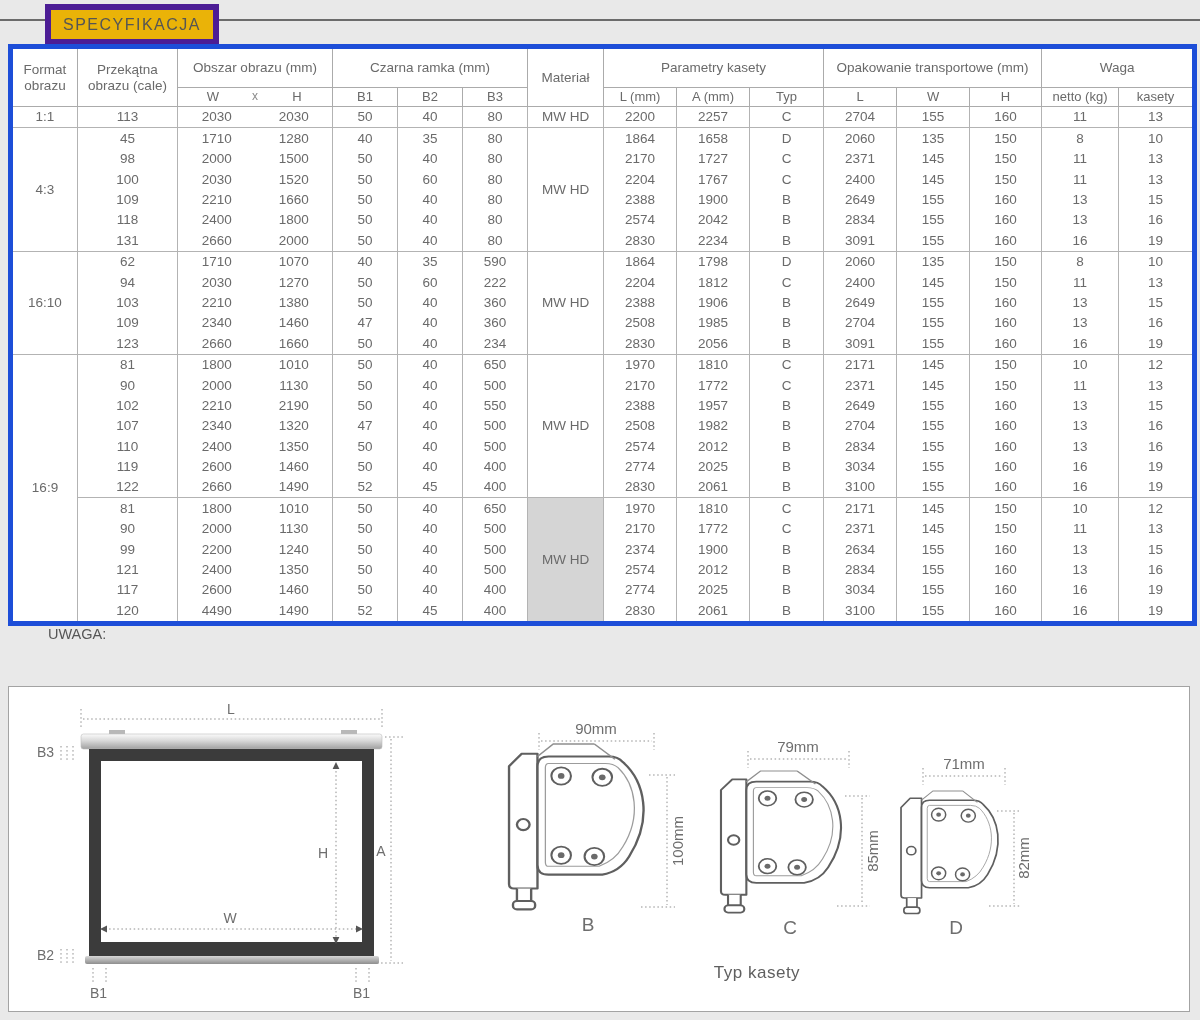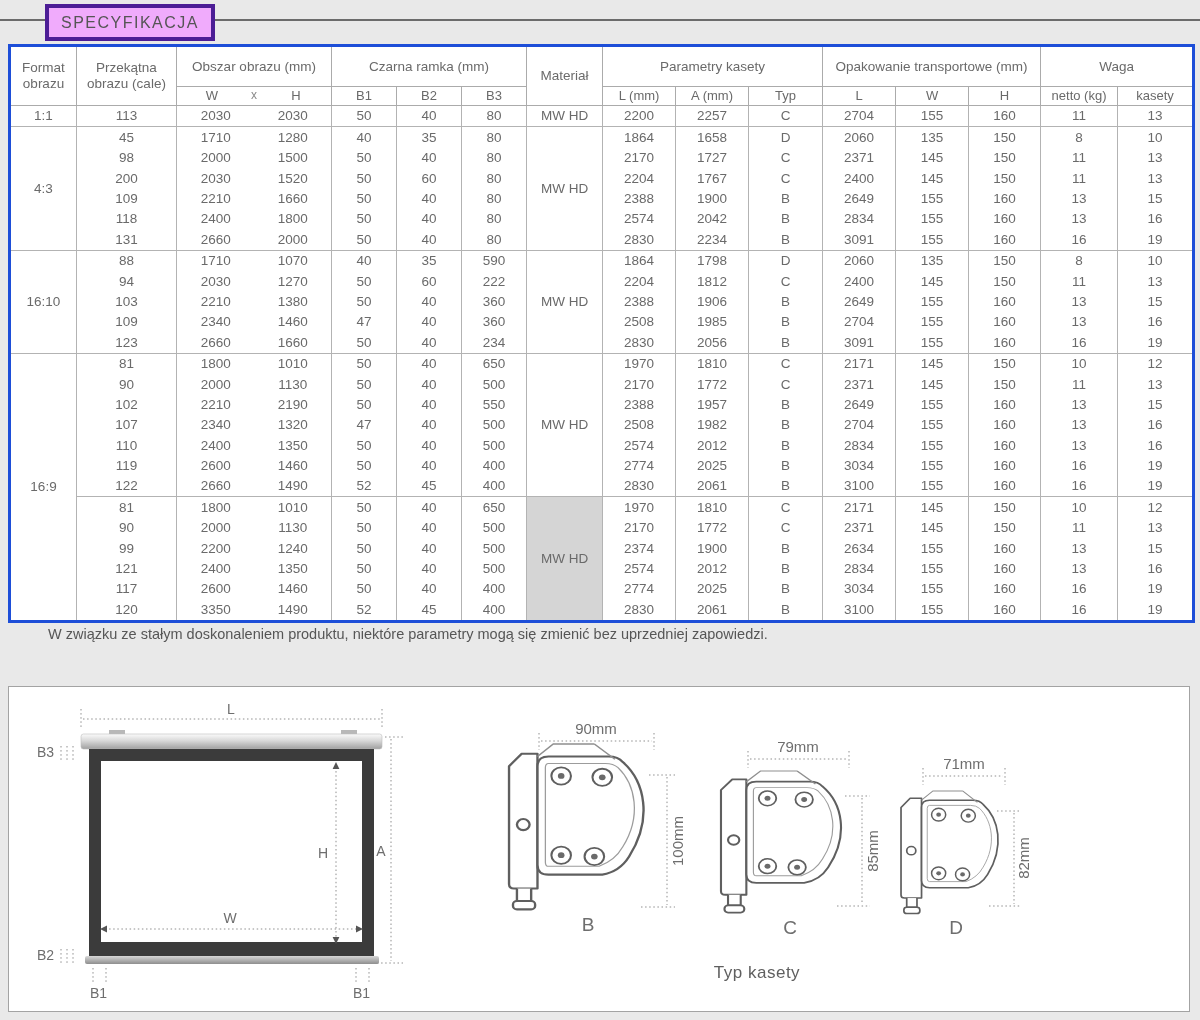--- a/index.html
+++ b/index.html
@@ -7,31 +7,31 @@
     width:1200px;height:1020px;position:relative;overflow:hidden;
     background:#e9e9e9;
     font-family:"Liberation Sans", sans-serif;
     color:#6a6a6a;
   }
   
   .title-band{position:absolute;left:0;top:0;width:1200px;height:40px;}
   .title-line{position:absolute;left:0;top:19px;width:1200px;height:2px;background:#6b6b6b;}
   .title-box{
     position:absolute;left:45px;top:4px;width:162px;height:29px;
-    background:#f0abfc;border:4px solid #4c1d95;
+    background:#eab308;border:6px solid #4c1d95;
     display:flex;align-items:center;justify-content:center;
     font-size:16px;letter-spacing:1.5px;color:#555;
   }
   
   table.spec{
     position:absolute;left:8px;top:44px;width:1184px;
     border-collapse:collapse;table-layout:fixed;
     background:#fff;font-size:13.5px;color:#6a6a6a;
   }
-  table.spec{border:3px solid #1d4ed8;padding-left:28px;}
+  table.spec{border:5px solid #1d4ed8;padding-left:28px;}
   .spec th,.spec td{
     padding:0;text-align:center;vertical-align:middle;
     font-weight:normal;line-height:1.15;
   }
   .spec thead th{border:1px solid #ababab;}
   .spec thead tr.h1{height:41px;}
   .spec thead tr.h2{height:19px;font-size:13px;}
   .spec td{border-left:1px solid #b3b3b3;height:20.4px;}
   .spec td.no-left{border-left:none;}
   .spec tr.group-start td{border-top:1px solid #b3b3b3;}
@@ -165,21 +165,21 @@
         <td>2170</td>
         <td>1727</td>
         <td>C</td>
         <td>2371</td>
         <td>145</td>
         <td>150</td>
         <td>11</td>
         <td>13</td>
       </tr>
       <tr class="data-row">
-        <td>200</td>
+        <td>100</td>
         <td>2030</td>
         <td class="no-left">1520</td>
         <td>50</td>
         <td>60</td>
         <td>80</td>
         <td>2204</td>
         <td>1767</td>
         <td>C</td>
         <td>2400</td>
         <td>145</td>
@@ -230,21 +230,21 @@
         <td>2234</td>
         <td>B</td>
         <td>3091</td>
         <td>155</td>
         <td>160</td>
         <td>16</td>
         <td>19</td>
       </tr>
       <tr class="data-row group-start">
         <td class="fmt" rowspan="5">16:10</td>
-        <td>88</td>
+        <td>62</td>
         <td>1710</td>
         <td class="no-left">1070</td>
         <td>40</td>
         <td>35</td>
         <td>590</td>
         <td class="mat" rowspan="5">MW HD</td>
         <td>1864</td>
         <td>1798</td>
         <td>D</td>
         <td>2060</td>
@@ -507,39 +507,39 @@
         <td>2025</td>
         <td>B</td>
         <td>3034</td>
         <td>155</td>
         <td>160</td>
         <td>16</td>
         <td>19</td>
       </tr>
       <tr class="data-row">
         <td>120</td>
-        <td>3350</td>
+        <td>4490</td>
         <td class="no-left">1490</td>
         <td>52</td>
         <td>45</td>
         <td>400</td>
         <td>2830</td>
         <td>2061</td>
         <td>B</td>
         <td>3100</td>
         <td>155</td>
         <td>160</td>
         <td>16</td>
         <td>19</td>
       </tr>
     </tbody>
 </table>
 
 <div class="note">
-  <div>W związku ze stałym doskonaleniem produktu, niektóre parametry mogą się zmienić bez uprzedniej zapowiedzi.</div>
+  <div>UWAGA:</div>
 </div>
 
 <div class="panel">
   <svg width="1180" height="324" viewBox="0 0 1180 324">
     <defs>
       <linearGradient id="barGrad" x1="0" y1="0" x2="0" y2="1">
         <stop offset="0" stop-color="#fbfbfb"></stop>
           <stop offset="0.45" stop-color="#d8d8d8"></stop>
           <stop offset="1" stop-color="#a0a0a0"></stop>
       </linearGradient>

